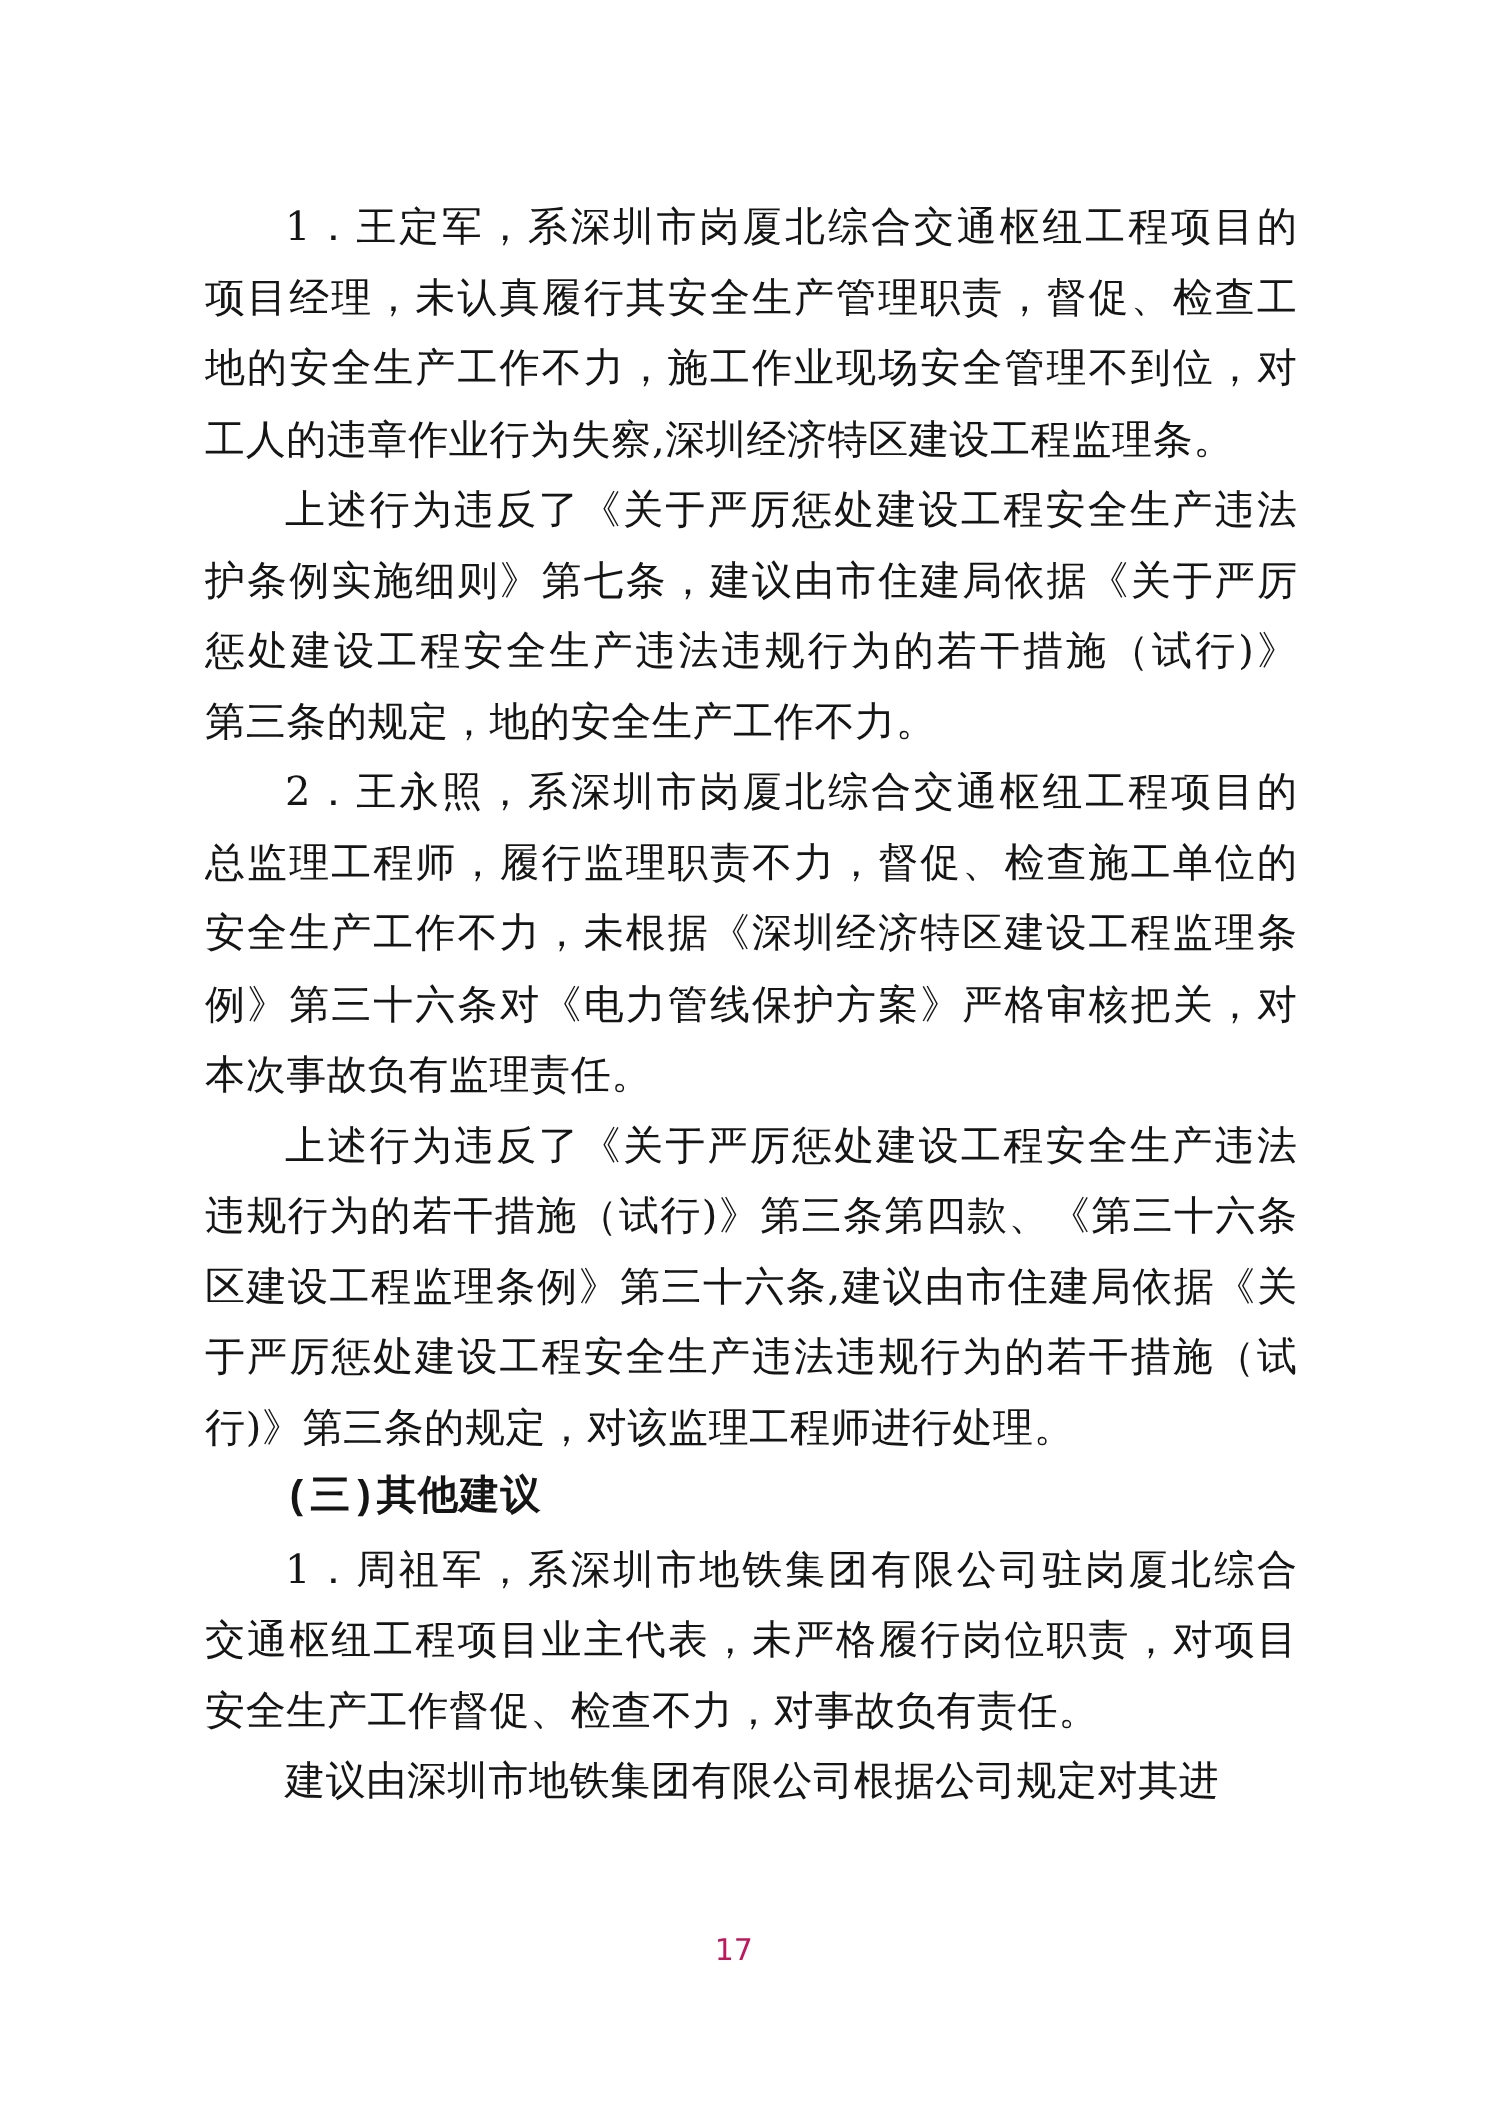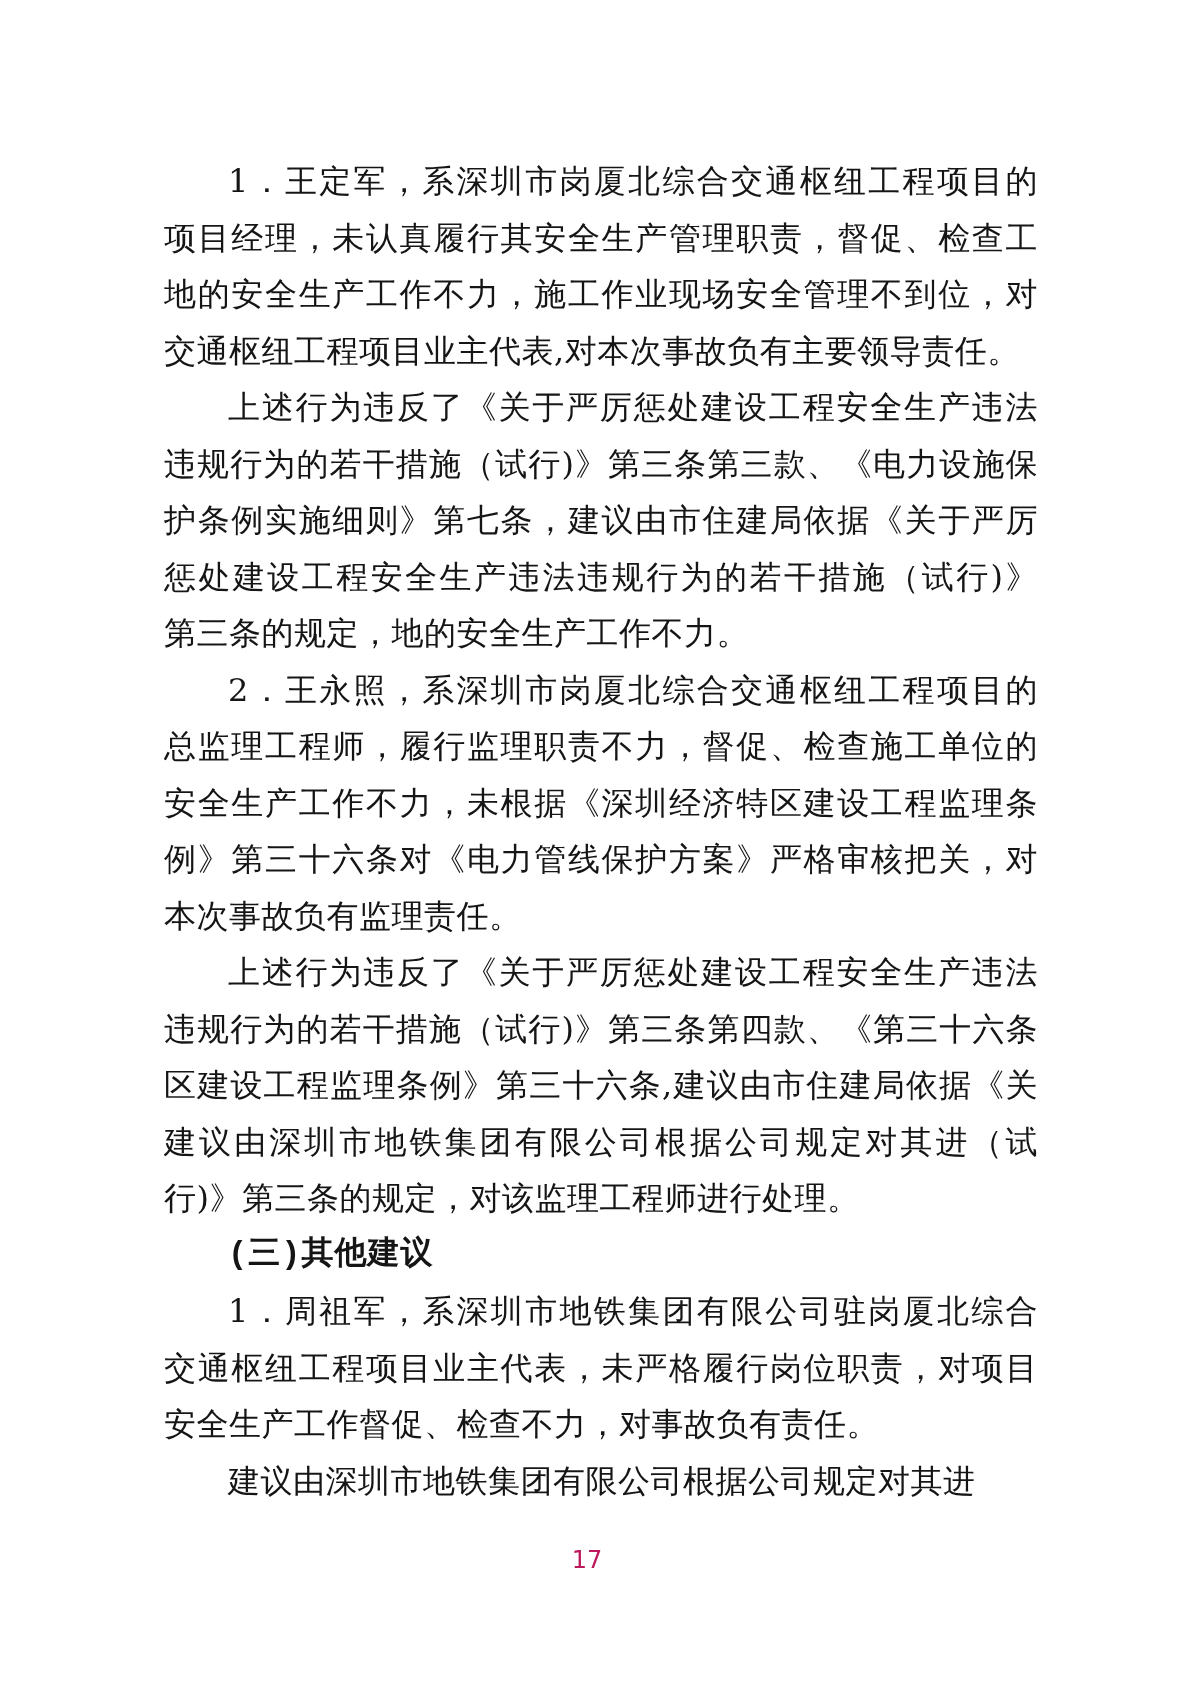--- a/index.html
+++ b/index.html
@@ -57,41 +57,40 @@
 </style>
 </head>
 <body>
 
 <div class="page">
   <div class="doc-body">
       <div class="para body">
         <div class="line indent fill">1．王定军，系深圳市岗厦北综合交通枢纽工程项目的</div>
         <div class="line fill">项目经理，未认真履行其安全生产管理职责，督促、检查工</div>
         <div class="line fill">地的安全生产工作不力，施工作业现场安全管理不到位，对</div>
-        <div class="line">交通枢纽工程项目业主代表,对本次事故负有主要领导责任。</div>
+        <div class="line">工人的违章作业行为失察,深圳经济特区建设工程监理条。</div>
       </div>
       <div class="para body">
         <div class="line indent fill">上述行为违反了《关于严厉惩处建设工程安全生产违法</div>
-        <div class="line fill">违规行为的若干措施（试行)》第三条第三款、《电力设施保</div>
         <div class="line fill">护条例实施细则》第七条，建议由市住建局依据《关于严厉</div>
         <div class="line fill">惩处建设工程安全生产违法违规行为的若干措施（试行)》</div>
         <div class="line">第三条的规定，地的安全生产工作不力。</div>
       </div>
       <div class="para body">
         <div class="line indent fill">2．王永照，系深圳市岗厦北综合交通枢纽工程项目的</div>
         <div class="line fill">总监理工程师，履行监理职责不力，督促、检查施工单位的</div>
         <div class="line fill">安全生产工作不力，未根据《深圳经济特区建设工程监理条</div>
         <div class="line fill">例》第三十六条对《电力管线保护方案》严格审核把关，对</div>
         <div class="line">本次事故负有监理责任。</div>
       </div>
       <div class="para body">
         <div class="line indent fill">上述行为违反了《关于严厉惩处建设工程安全生产违法</div>
         <div class="line fill">违规行为的若干措施（试行)》第三条第四款、《第三十六条</div>
         <div class="line fill">区建设工程监理条例》第三十六条,建议由市住建局依据《关</div>
-        <div class="line fill">建议由深圳市地铁集团有限公司根据公司规定对其进（试</div>
+        <div class="line fill">于严厉惩处建设工程安全生产违法违规行为的若干措施（试</div>
         <div class="line">行)》第三条的规定，对该监理工程师进行处理。</div>
       </div>
       <div class="para heading">
         <div class="line indent">(三)其他建议</div>
       </div>
       <div class="para body">
         <div class="line indent fill">1．周祖军，系深圳市地铁集团有限公司驻岗厦北综合</div>
         <div class="line fill">交通枢纽工程项目业主代表，未严格履行岗位职责，对项目</div>
         <div class="line">安全生产工作督促、检查不力，对事故负有责任。</div>
       </div>

